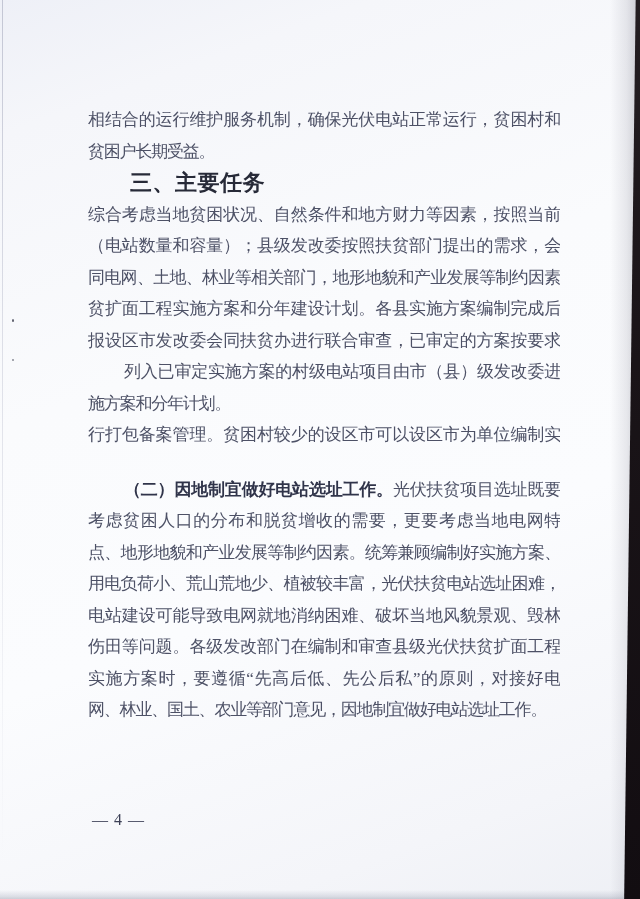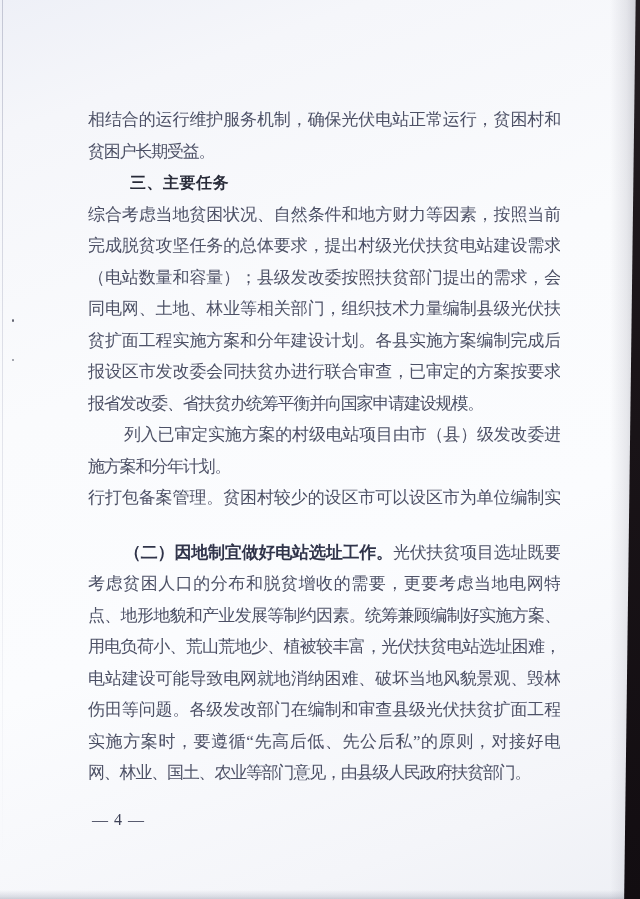--- a/index.html
+++ b/index.html
@@ -93,21 +93,21 @@
     margin-top: 23px;
   }
   .lead {
     font-weight: 700;
     color: #30344a;
   }
   .heading {
     font-family: "Liberation Sans", "DejaVu Sans", sans-serif;
     font-weight: 700;
     color: #272a38;
-    font-size: 16px;
+    font-size: 22px;
     letter-spacing: 0.5px;
     line-height: 31.5px;
     height: 31.5px;
     padding-left: 42px;
   }
   .page-number {
     position: absolute;
     left: 92px;
     top: 811px;
     color: #3c4056;
@@ -124,41 +124,39 @@
   <div class="speck s2"></div>
 
   <div class="doc-body">
       <div class="para">
         <div class="line"><span>相结合的运行维护服务机制，确保光伏电站正常运行，贫困村和</span></div>
         <div class="line last"><span>贫困户长期受益。</span></div>
       </div>
       <div class="heading">三、主要任务</div>
       <div class="para">
         <div class="line"><span>综合考虑当地贫困状况、自然条件和地方财力等因素，按照当前</span></div>
-        <div class="line"><span>完成脱贫攻坚任务的总体要求，提出村级光伏扶贫电站建设需求</span></div>
         <div class="line"><span>（电站数量和容量）；县级发改委按照扶贫部门提出的需求，会</span></div>
-        <div class="line"><span>同电网、土地、林业等相关部门，组织技术力量编制县级光伏扶</span></div>
+        <div class="line"><span>同电网、土地、林业等相关部门，地形地貌和产业发展等制约因素</span></div>
         <div class="line"><span>贫扩面工程实施方案和分年建设计划。各县实施方案编制完成后</span></div>
         <div class="line"><span>报设区市发改委会同扶贫办进行联合审查，已审定的方案按要求</span></div>
-        <div class="line last"><span>报省发改委、省扶贫办统筹平衡并向国家申请建设规模。</span></div>
       </div>
       <div class="para">
         <div class="line indent"><span>列入已审定实施方案的村级电站项目由市（县）级发改委进</span></div>
         <div class="line last"><span>施方案和分年计划。</span></div>
         <div class="line"><span>行打包备案管理。贫困村较少的设区市可以设区市为单位编制实</span></div>
       </div>
       <div class="para space-before">
         <div class="line indent"><span class="lead">（二）因地制宜做好电站选址工作。</span><span>光伏扶贫项目选址既要</span></div>
         <div class="line"><span>考虑贫困人口的分布和脱贫增收的需要，更要考虑当地电网特</span></div>
         <div class="line"><span>点、地形地貌和产业发展等制约因素。统筹兼顾编制好实施方案、</span></div>
         <div class="line"><span>用电负荷小、荒山荒地少、植被较丰富，光伏扶贫电站选址困难，</span></div>
         <div class="line"><span>电站建设可能导致电网就地消纳困难、破坏当地风貌景观、毁林</span></div>
         <div class="line"><span>伤田等问题。各级发改部门在编制和审查县级光伏扶贫扩面工程</span></div>
         <div class="line"><span>实施方案时，要遵循“先高后低、先公后私”的原则，对接好电</span></div>
-        <div class="line last"><span>网、林业、国土、农业等部门意见，由县级人民政府扶贫部门。</span></div>
+        <div class="line last"><span>网、林业、国土、农业等部门意见，因地制宜做好电站选址工作。</span></div>
       </div>
     </div>
 
   <div class="page-number">— 4 —</div>
 
   <div class="bottom-shade"></div>
   <div class="right-shade"></div>
   <div class="right-black-strip"></div>
 </div>
 

